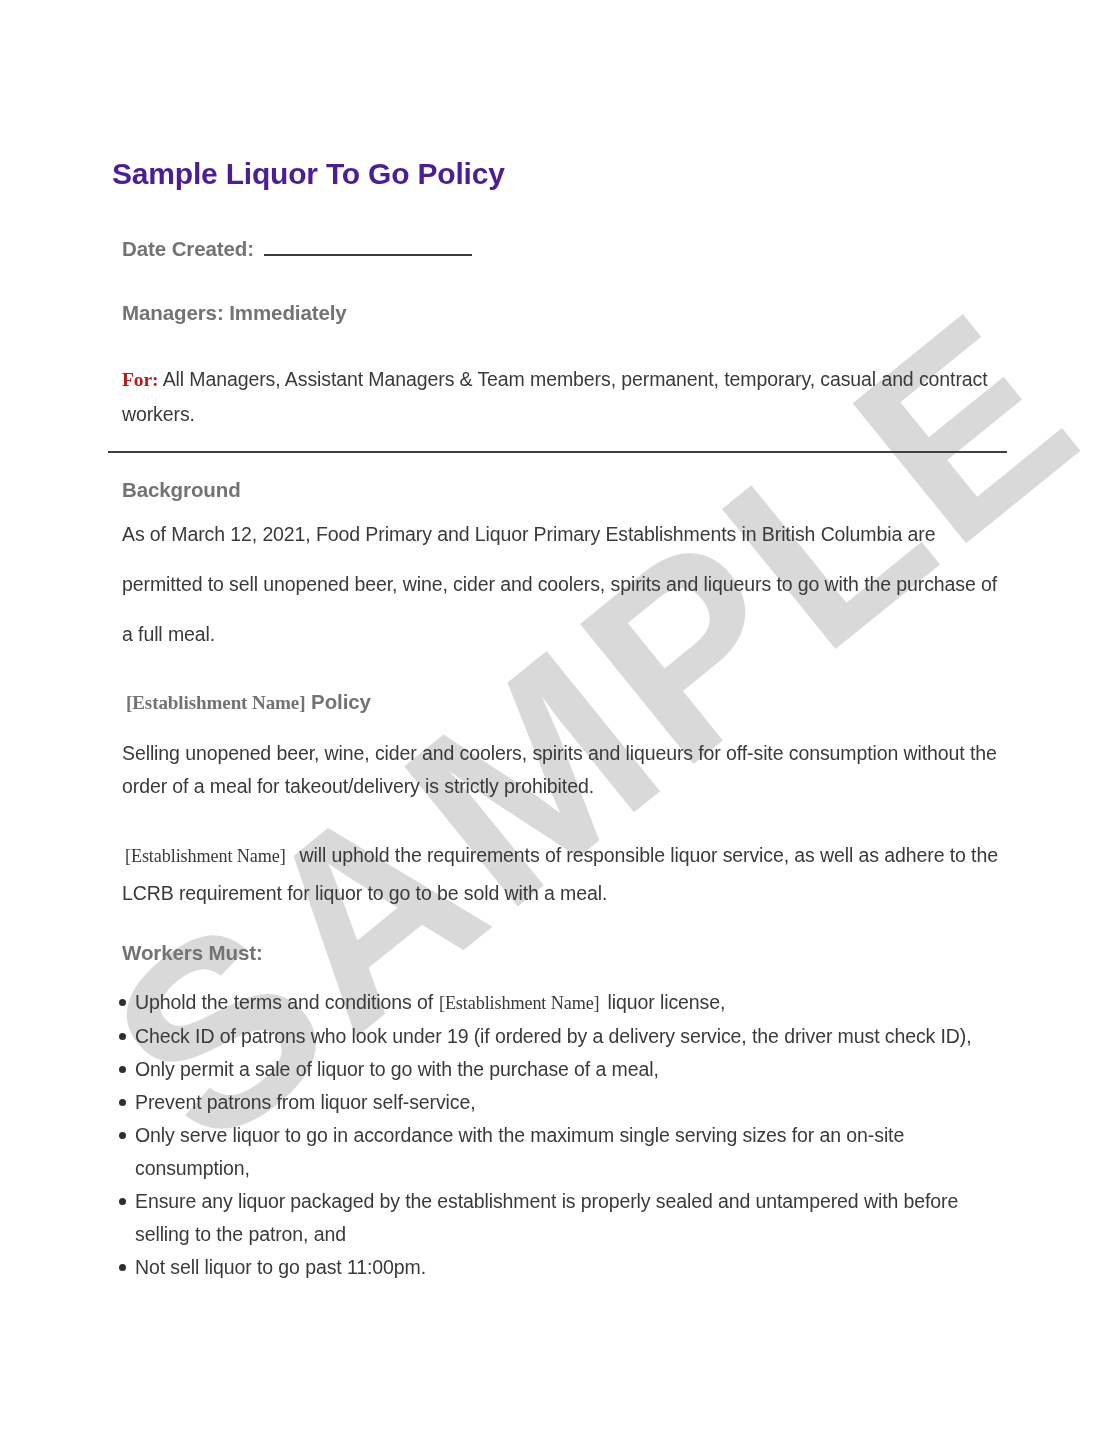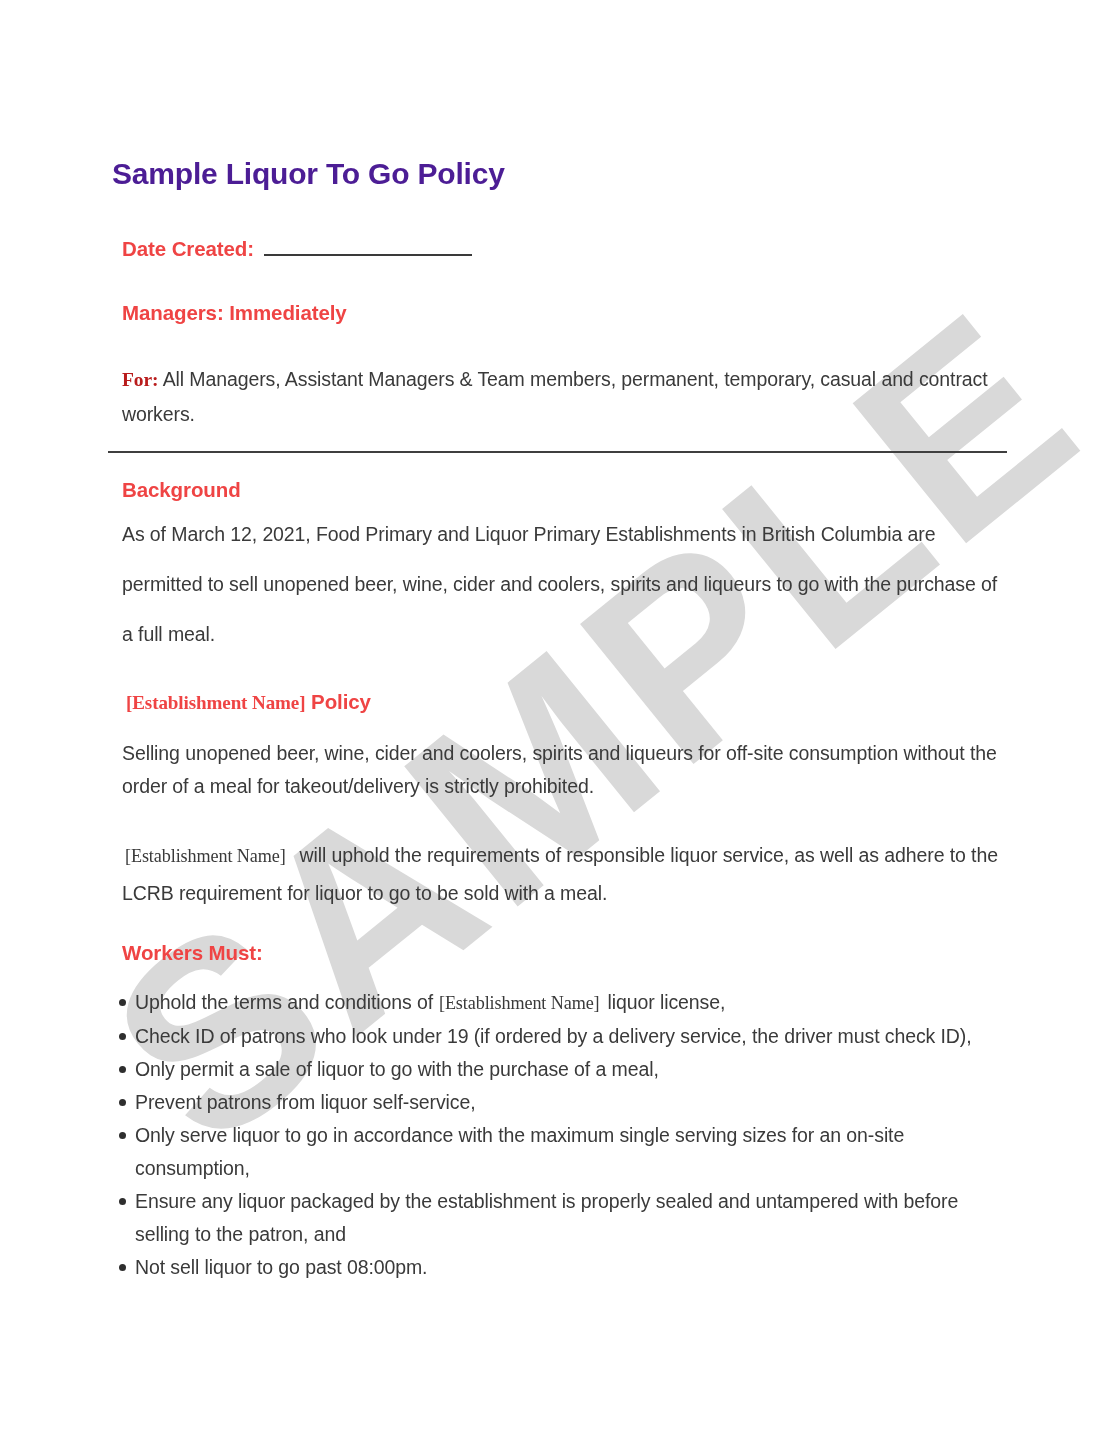--- a/index.html
+++ b/index.html
@@ -21,21 +21,21 @@
   .content {
     position:relative; z-index:1;
     margin-left:122px; width:885px;
     font-size:19.5px; letter-spacing:-0.1px;
   }
   .title {
     margin:0 0 0 -10px; padding-top:155px;
     font-size:30px; line-height:37px; font-weight:700;
     color:#4c1d95; letter-spacing:-0.2px;
   }
-  .bold-head { font-weight:700; color:#ef4444; font-size:20.5px; }
+  .bold-head { font-weight:700; color:#737373; font-size:20.5px; }
   .row-date { margin-top:40px; line-height:34px; }
   .blank-line {
     display:inline-block; width:208px; height:20px;
     border-bottom:2px solid #3a3a3a; margin-left:10px;
     vertical-align:baseline;
   }
   .row-effective { margin-top:30px; line-height:34px; }
   .para-for { margin-top:32px; line-height:34px; }
   .inline-label { font-weight:700; color:#b91c1c;font-family:Liberation Serif, serif; }
   .rule {
@@ -118,18 +118,18 @@
       <li>
         <span class="dot"></span><span>Prevent patrons from liquor self-service,</span>
       </li>
       <li>
         <span class="dot"></span><span>Only serve liquor to go in accordance with the maximum single serving sizes for an on-site consumption,</span>
       </li>
       <li>
         <span class="dot"></span><span>Ensure any liquor packaged by the establishment is properly sealed and untampered with before selling to the patron, and</span>
       </li>
       <li>
-        <span class="dot"></span><span>Not sell liquor to go past 08:00pm.</span>
+        <span class="dot"></span><span>Not sell liquor to go past 11:00pm.</span>
       </li>
     </ul>
 
   </div>
 </div>
 
 </body></html>

